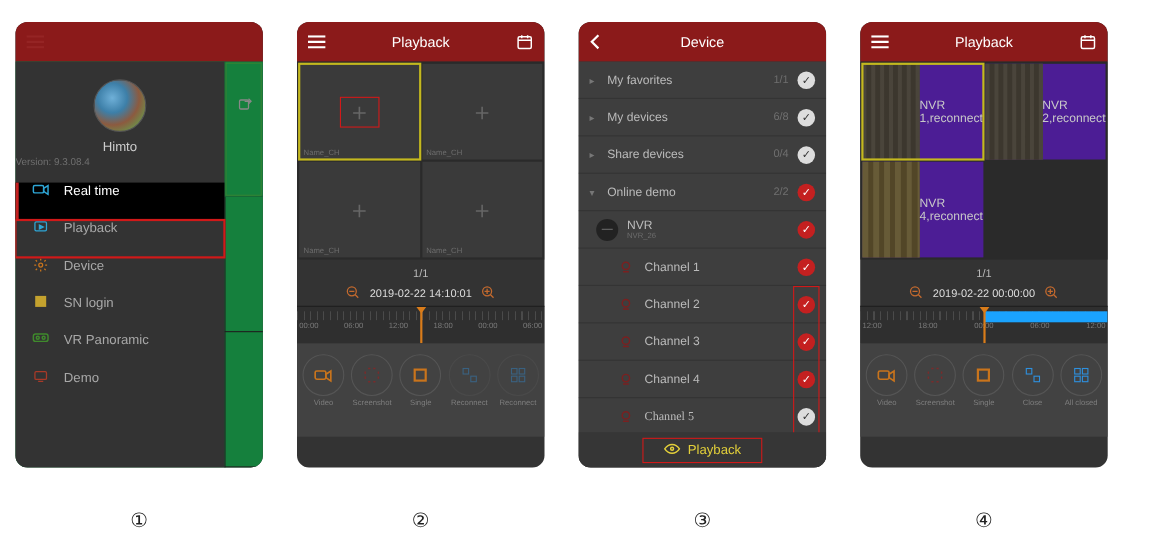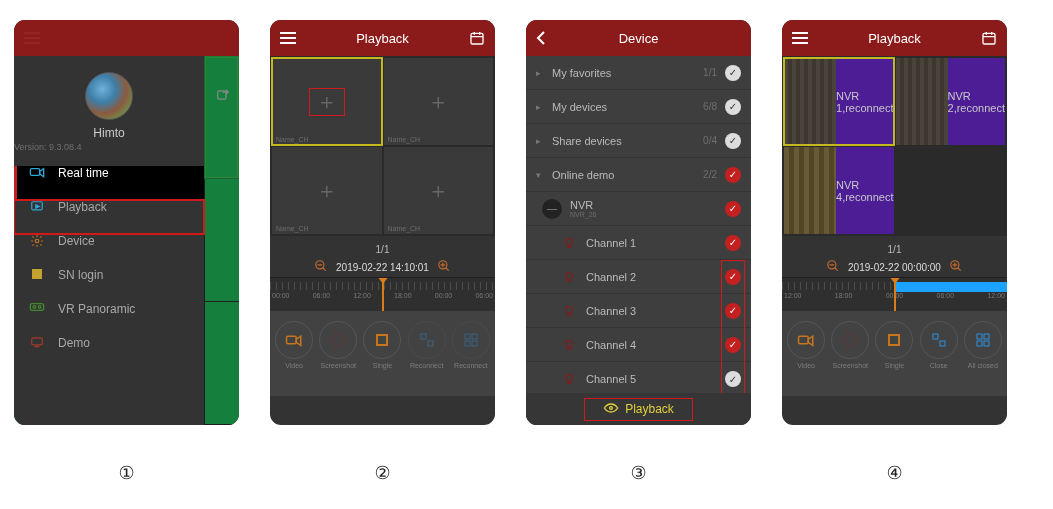--- a/index.html
+++ b/index.html
@@ -500,21 +500,21 @@
         <div class="dev-row chan-row subrow">
           <span class="cico">
               <svg width="16" height="16" viewBox="0 0 24 24" fill="none" stroke="#7a2020" stroke-width="2">
                 <circle cx="12" cy="10" r="5"></circle>
                 <path d="M8 18h8"></path>
               </svg>
             </span>
           <span class="nm">Channel 4</span>
           <span class="chk on">✓</span>
         </div>
-        <div class="dev-row chan-row subrow" style="border-bottom:none;">
+        <div class="dev-row chan-row subrow" style="border-bottom:none;font-family:Liberation Serif, serif;">
           <span class="cico">
               <svg width="16" height="16" viewBox="0 0 24 24" fill="none" stroke="#7a2020" stroke-width="2">
                 <circle cx="12" cy="10" r="5"></circle>
                 <path d="M8 18h8"></path>
               </svg>
             </span>
           <span class="nm">Channel 5</span>
           <span class="chk off">✓</span>
         </div>
         <div class="red-col-box"></div>

